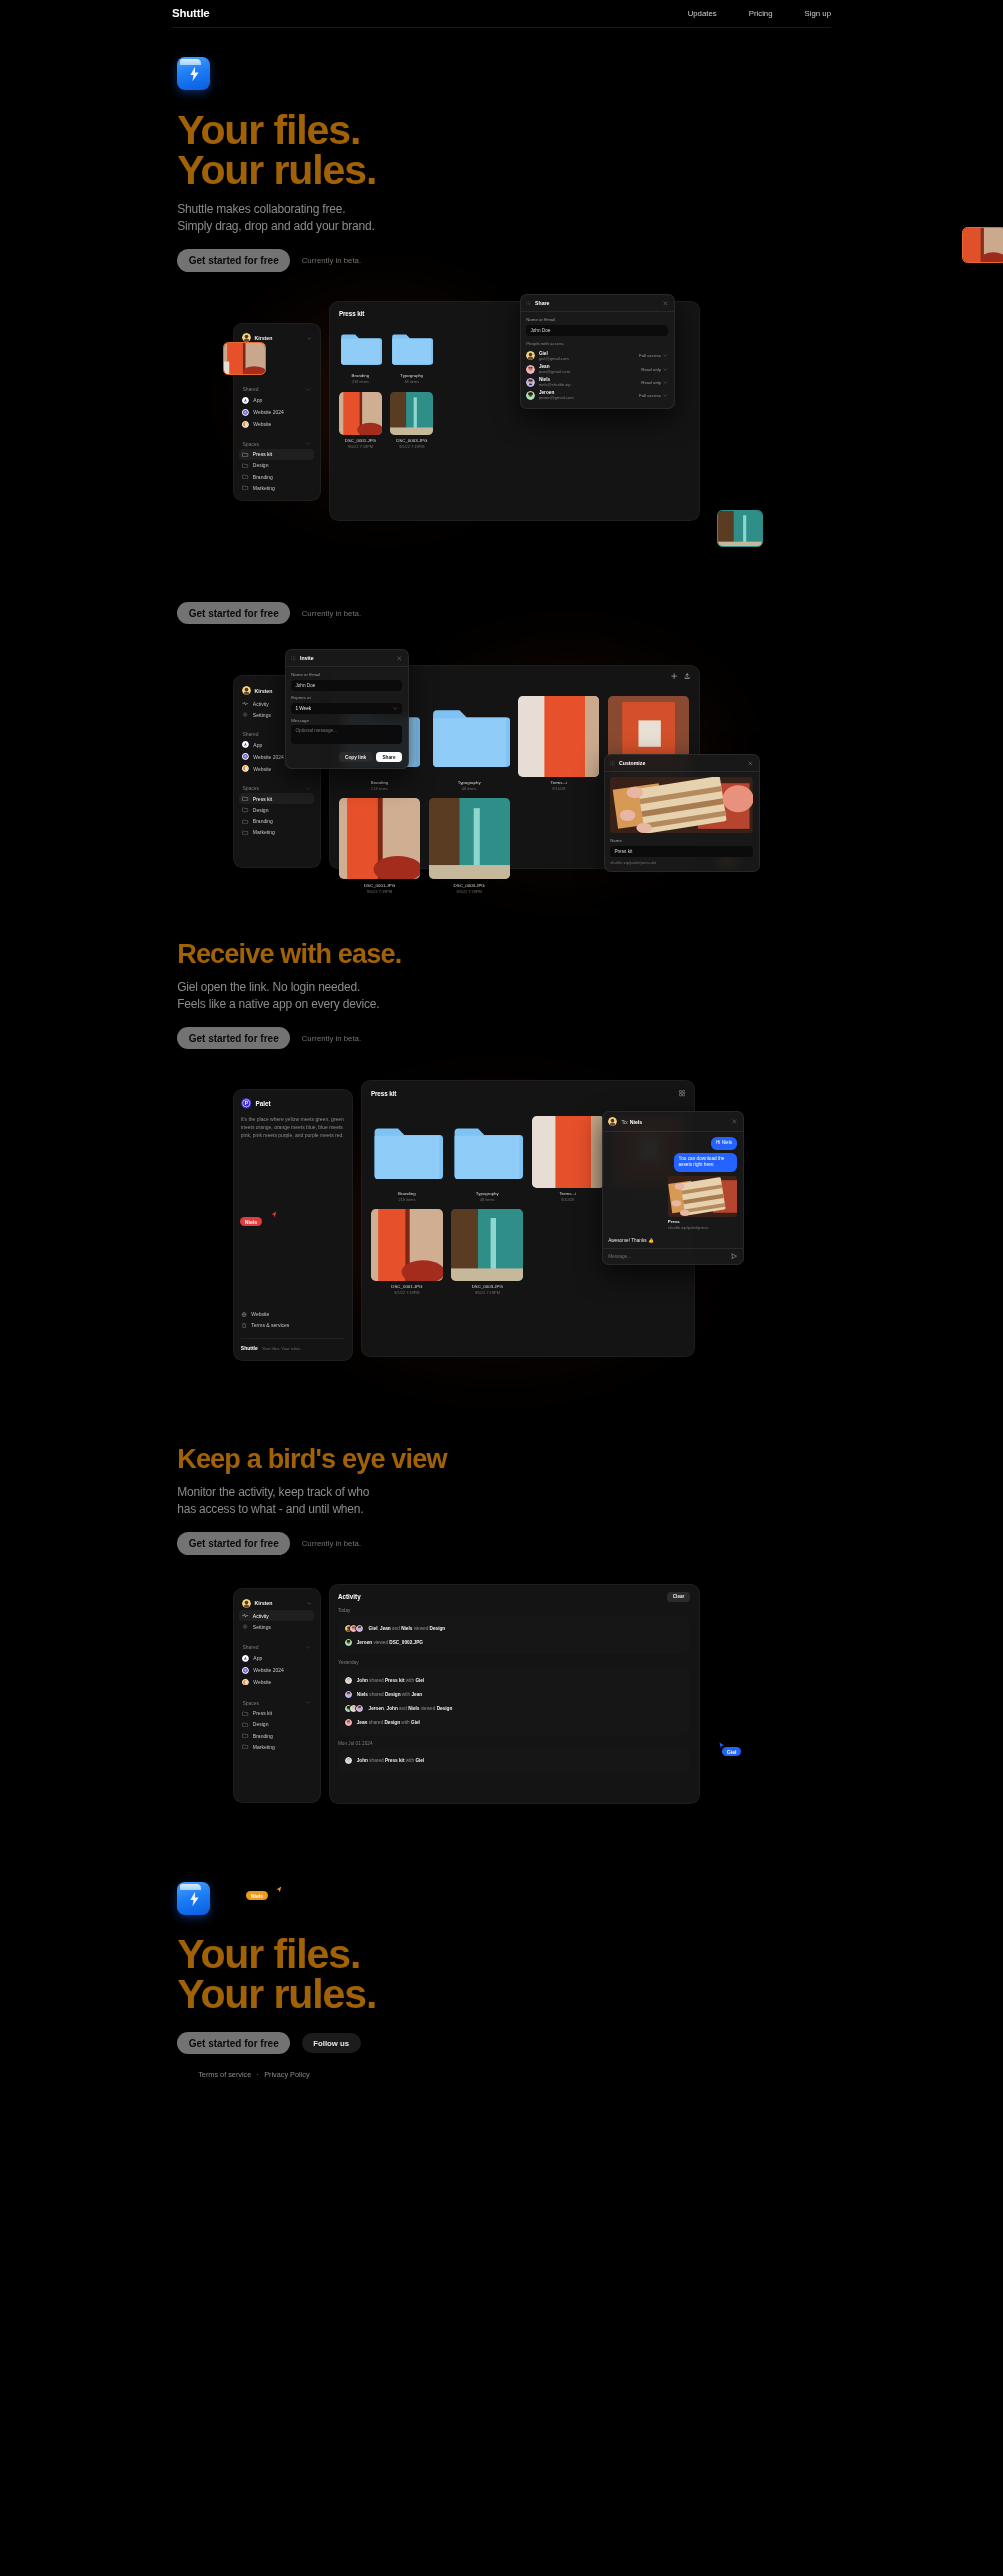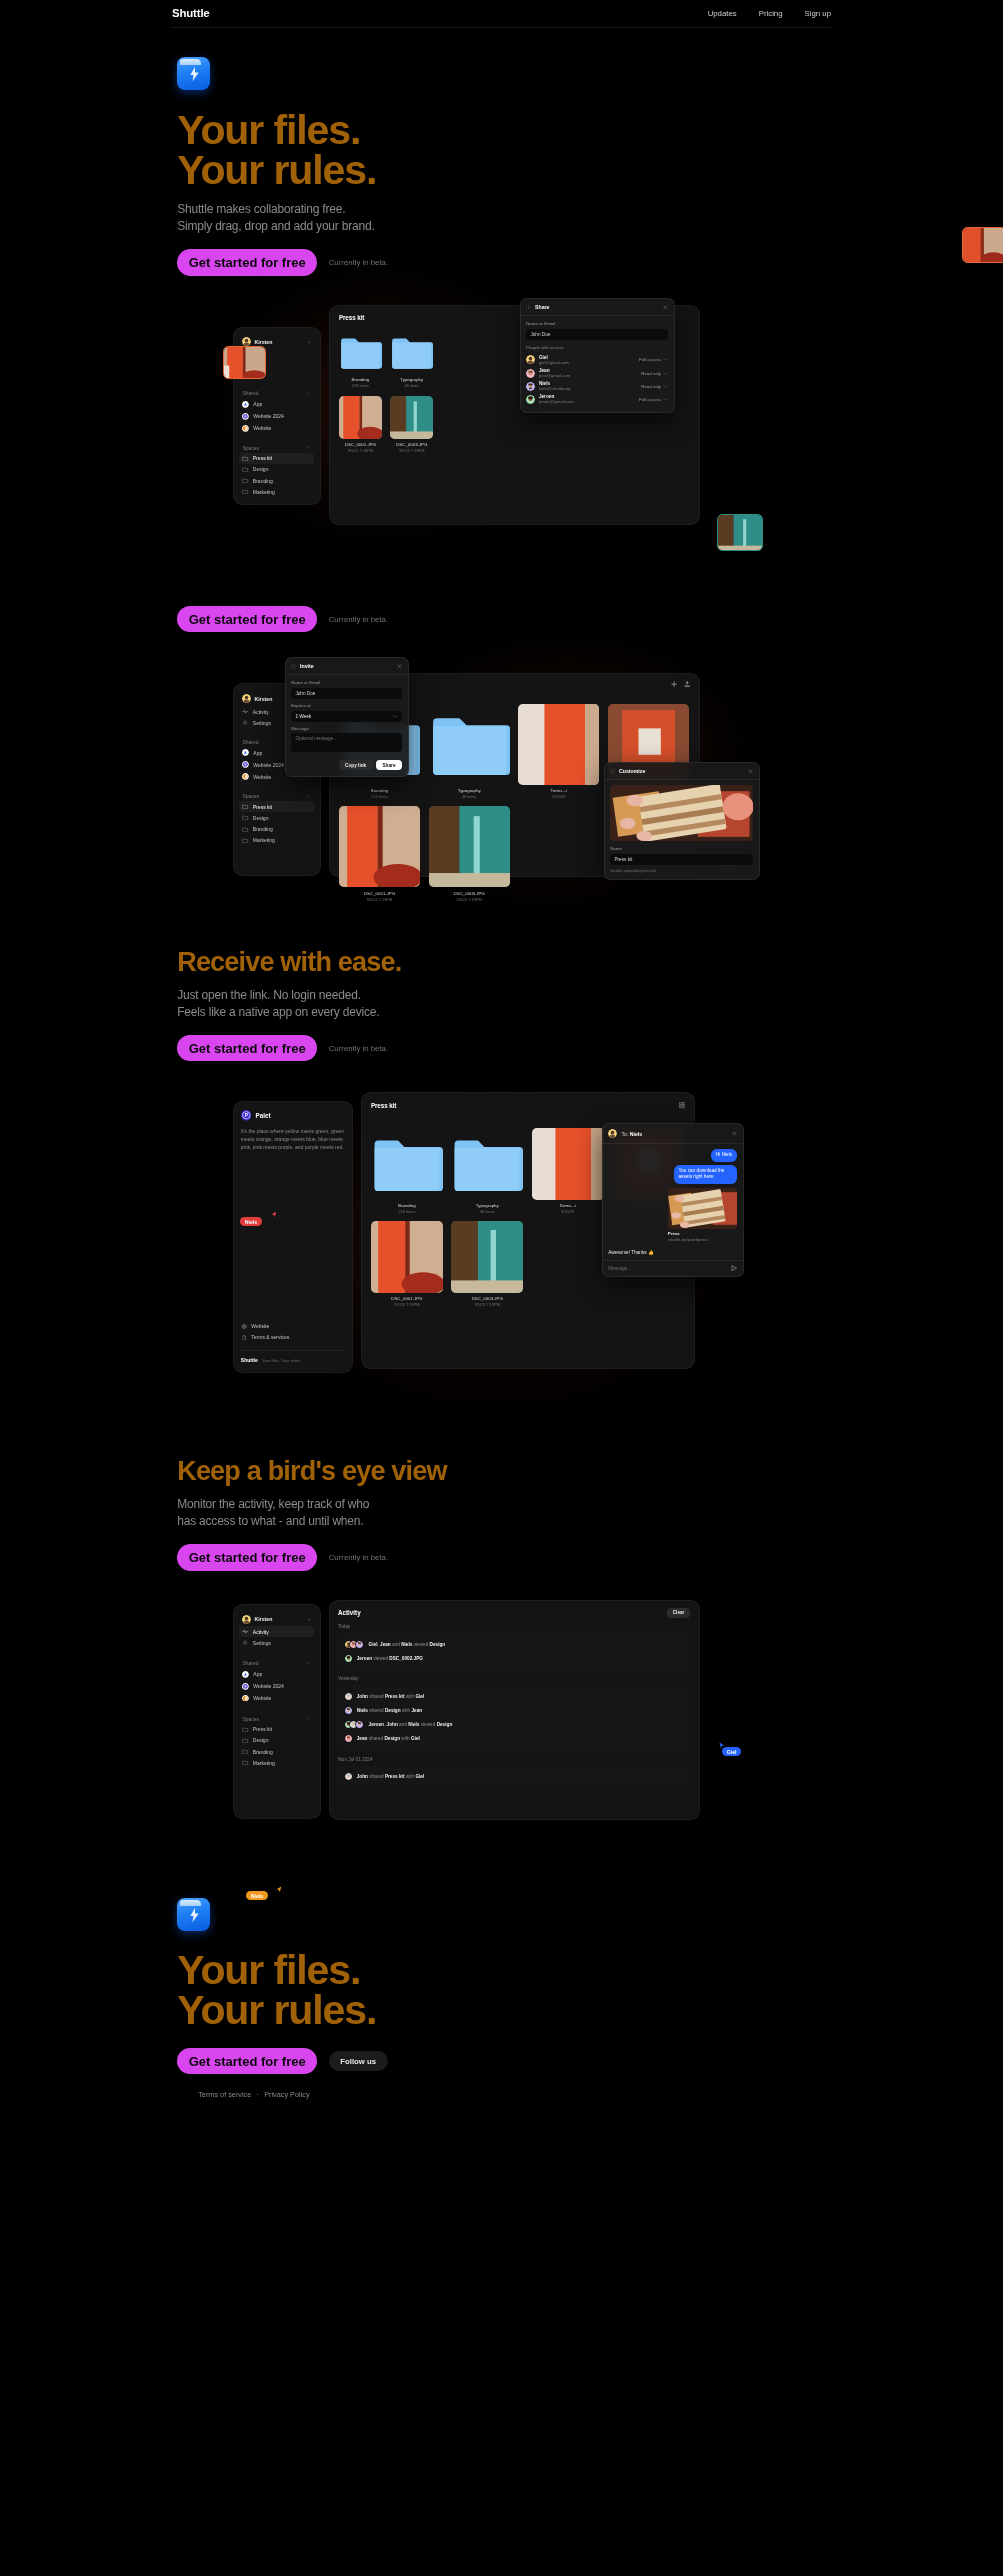--- a/index.html
+++ b/index.html
@@ -12,39 +12,39 @@
   }
   body { width: 1003px; min-height: 2576px; position: relative; overflow-x: hidden; }
 
   
   .site-header {
     width: 659px; margin: 0 auto; padding-top: 7.3px;
     display: flex; align-items: flex-start; justify-content: space-between;
     border-bottom: 0.5px solid #1a1a1a; padding-bottom: 7.3px;
   }
   .brand { font-size: 11.5px; font-weight: 700; letter-spacing: -0.2px; color: #fff; }
-  .nav { display: flex; gap: 22px; font-size: 7.8px; color: #cfcfcf; padding-top: 2.1px; }
+  .nav { display: flex; gap: 32px; font-size: 7.8px; color: #cfcfcf; padding-top: 2.1px; }
   .nav a { color: #cfcfcf; text-decoration: none; }
 
   
   .section { position: relative; width: 1003px; }
   .wrap { width: 659px; margin: 0 auto; position: relative; }
   .copy { padding-left: 0; }
   h1.hero-title, h2.sec-title {
     font-weight: 800; letter-spacing: -1.1px; line-height: 0.98; color: #a16207;
   }
   h1.hero-title { font-size: 41px; }
   h2.sec-title { font-size: 27px; letter-spacing: -0.8px; }
   .sub {
     margin-top: 11.5px; font-size: 12px; line-height: 1.38; color: #8b8b8b; letter-spacing: -0.2px;
   }
   .cta-row { margin-top: 14.6px; display: flex; align-items: center; gap: 11.5px; }
   .btn-primary {
-    background: #d946ef; color: #0a0a0a; border: none; border-radius: 522px;
-    padding: 5.7px 11.5px; font-size: 13px; font-weight: 600; cursor: pointer;
+    background: #737373; color: #0a0a0a; border: none; border-radius: 522px;
+    padding: 5.7px 11.5px; font-size: 10px; font-weight: 600; cursor: pointer;
     font-family: inherit;
   }
   .btn-dark {
     background: #1c1c1c; color: #e8e8e8; border: none; border-radius: 522px;
     padding: 5.7px 11.5px; font-size: 7.8px; font-weight: 600; cursor: pointer;
     font-family: inherit;
   }
   .beta { font-size: 7.8px; color: #737373; }
 
   
@@ -703,21 +703,21 @@
       </div>
     </div>
   </div>
 </section>
 
 <section class="section" style="padding-top:57px;">
   <div class="wrap">
     <div class="copy" style="padding-left:5.2px;">
       <h2 class="sec-title">Receive with ease.</h2>
       <p class="sub">
-        <span>Just open the link. No login needed.</span><br>
+        <span>Giel open the link. No login needed.</span><br>
         <span>Feels like a native app on every device.</span>
       </p>
       <div class="cta-row">
         <button class="btn-primary">Get started for free</button>
         <span class="beta">Currently in beta.</span>
       </div>
     </div>
   </div>
 
   <div class="mock" style="width:538px;margin:31px auto 0;position:relative;height:303px;">

